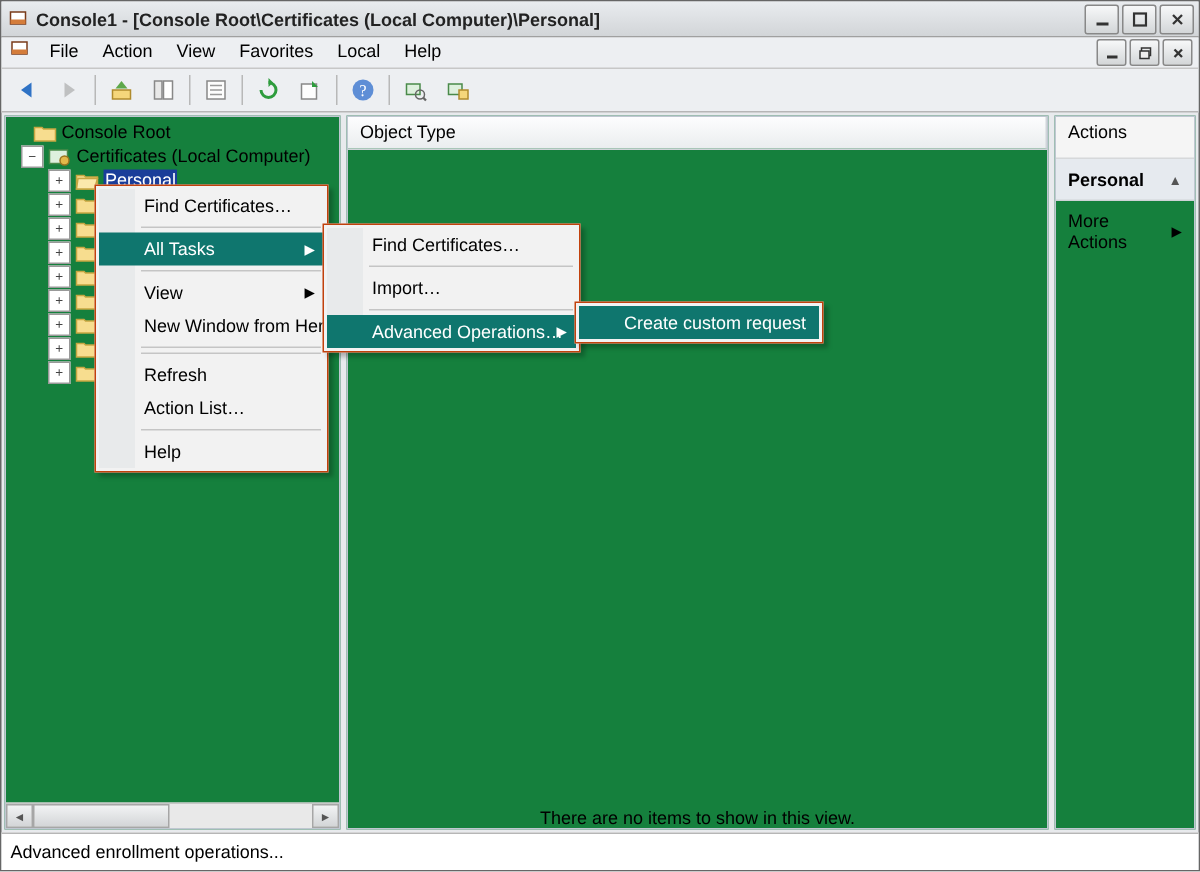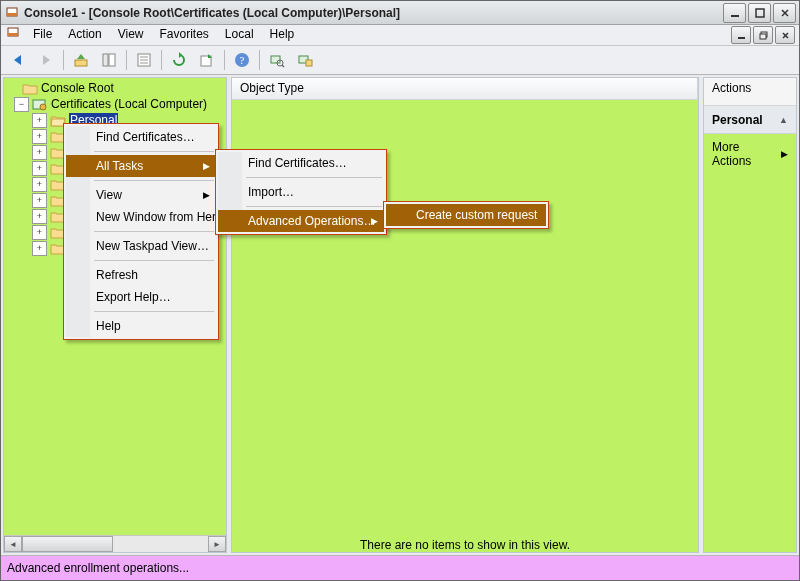--- a/index.html
+++ b/index.html
@@ -14,21 +14,21 @@
 .menubar{height:20px;background:#edeff2;display:flex;align-items:flex-start;padding:0 4px;border-bottom:1px solid #c7c7c7;position:relative}
 .mitem{padding:2px 8px 2px 8px}
 .menubar .inner-winbtns{position:absolute;right:4px;top:1px;display:flex;gap:2px}
 .menubar .inner-winbtns .winbtn{width:18px;height:16px}
 
 .toolbar{height:28px;background:#edeff2;border-bottom:1px solid #b6b6b6;display:flex;align-items:center;padding:0 4px;gap:2px}
 .tbtn{width:24px;height:24px;display:flex;align-items:center;justify-content:center;border:1px solid transparent;border-radius:3px}
 .tsep{width:1px;height:20px;background:#b8b8b8;margin:0 2px}
 
 .body{flex:1;display:flex;min-height:0}
-.pane{background:#bef264;border:1px solid #bfc7d1;margin:2px;display:flex;flex-direction:column;min-height:0}
+.pane{background:#15803d;border:1px solid #bfc7d1;margin:2px;display:flex;flex-direction:column;min-height:0}
 .tree-pane{width:222px}
 .list-pane{flex:1}
 .actions-pane{width:92px}
 
 .tree{flex:1;overflow:hidden;padding:2px 0 0 2px;position:relative}
 .tree-row{display:flex;align-items:center;height:16px;white-space:nowrap}
 .tw{width:13px;height:13px;border:1px solid #999;display:flex;align-items:center;justify-content:center;font-size:9px;line-height:1;color:#444;margin-right:3px;background:#fff}
 .tw.blank{border:none;background:none}
 .foldericon{width:16px;height:13px;margin-right:3px;display:inline-block}
 .folder-svg{width:16px;height:13px}
@@ -43,26 +43,26 @@
 .list-header{height:21px;border-bottom:1px solid #d0d5da;display:flex;background:linear-gradient(to bottom,#fdfdfe,#eaedef)}
 .list-header .col{padding:3px 8px;border-right:1px solid #d0d5da;font-size:12px}
 .list-body{flex:1;display:flex;align-items:flex-end;justify-content:center;padding-top:8px;color:#000}
 
 .actions-pane .ah{height:21px;padding:3px 8px;border-bottom:1px solid #d6d8da;background:#f5f5f5;font-weight:normal}
 .actions-pane .asub{height:21px;padding:3px 8px;background:#e6eaef;border-bottom:1px solid #cfd3d8;display:flex;align-items:center;justify-content:space-between;font-weight:bold}
 .actions-pane .asub .up{font-size:9px;color:#555}
 .actions-pane .alink{padding:6px 8px;display:flex;align-items:center;justify-content:flex-start}
 .actions-pane .alink .arrow{font-size:9px}
 
-.statusbar{height:20px;background:#f0abfc;border-top:1px solid #b6b6b6;padding:2px 6px;font-size:12px;display:flex;align-items:center}
+.statusbar{height:20px;background:#ffffff;border-top:1px solid #b6b6b6;padding:2px 6px;font-size:12px;display:flex;align-items:center}
 
 .ctxmenu{position:absolute;background:#f2f2f2;border:1px solid #c2410c;box-shadow:3px 3px 3px rgba(0,0,0,.25);padding:2px;z-index:50}
 .ctxmenu .gutter{position:absolute;left:2px;top:2px;bottom:2px;width:24px;background:#e8eaeb}
 .ctxitem{height:22px;display:flex;align-items:center;padding:0 18px 0 30px;position:relative;white-space:nowrap;font-size:12px}
-.ctxitem.hover{background:#a16207;color:#fff}
+.ctxitem.hover{background:#0f766e;color:#fff}
 .ctxsep{height:1px;background:#c5c5c5;margin:3px 2px 3px 28px}
 .ctxitem .sub{position:absolute;right:6px;font-size:9px}
 .ctxitem.hover .sub{color:#fff}
 #ctx-main{left:62px;top:122px;width:150px}
 #ctx-alltasks{left:214px;top:148px;width:166px}
 #ctx-adv{left:382px;top:200px;width:160px}
 svg{display:block}
 </style>
 </head>
 <body>
@@ -346,29 +346,26 @@
       </div>
     <div class="ctxsep"></div>
     <div class="ctxitem">
         <span>View</span>
         <span class="sub">▶</span>
       </div>
     <div class="ctxitem">
         <span>New Window from Here</span>
       </div>
     <div class="ctxsep"></div>
-    <div class="ctxitem">
-        <span>New Taskpad View…</span>
-      </div>
     <div class="ctxsep"></div>
     <div class="ctxitem">
         <span>Refresh</span>
       </div>
     <div class="ctxitem">
-        <span>Export Help…</span>
+        <span>Action List…</span>
       </div>
     <div class="ctxsep"></div>
     <div class="ctxitem">
         <span>Help</span>
       </div>
   </div>
 
   <div class="ctxmenu" id="ctx-alltasks">
     <div class="gutter"></div>
     <div class="ctxitem">

